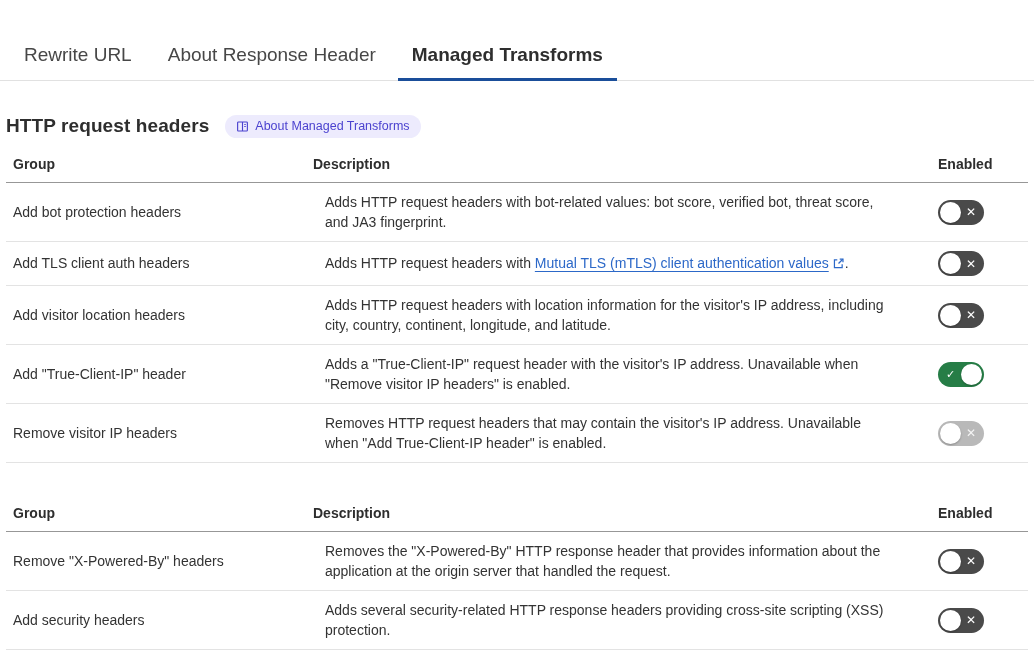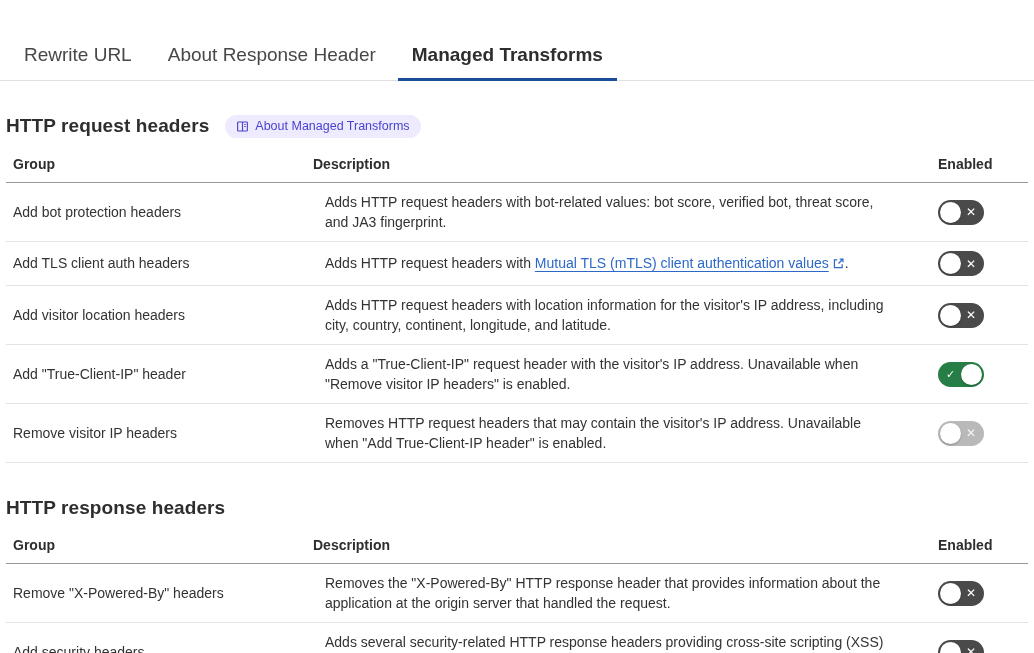--- a/index.html
+++ b/index.html
@@ -136,23 +136,20 @@
       <div class="toggle disabled">
         <span class="glyph">✕</span>
         <span class="knob"></span>
       </div>
     </div>
   </div>
       </div>
   </section>
 
   <section>
-    <div class="section-head">
-      <h2>HTTP response headers</h2>
-    </div>
     <div class="thead">
       <div class="th">Group</div>
       <div class="th">Description</div>
       <div class="th">Enabled</div>
     </div>
     <div class="rows" id="rows-1">
         <div class="row">
     <div class="cell group">Remove "X-Powered-By" headers</div>
     <div class="cell desc">Removes the "X-Powered-By" HTTP response header that provides information about the application at the origin server that handled the request.</div>
     <div class="cell enabled">

